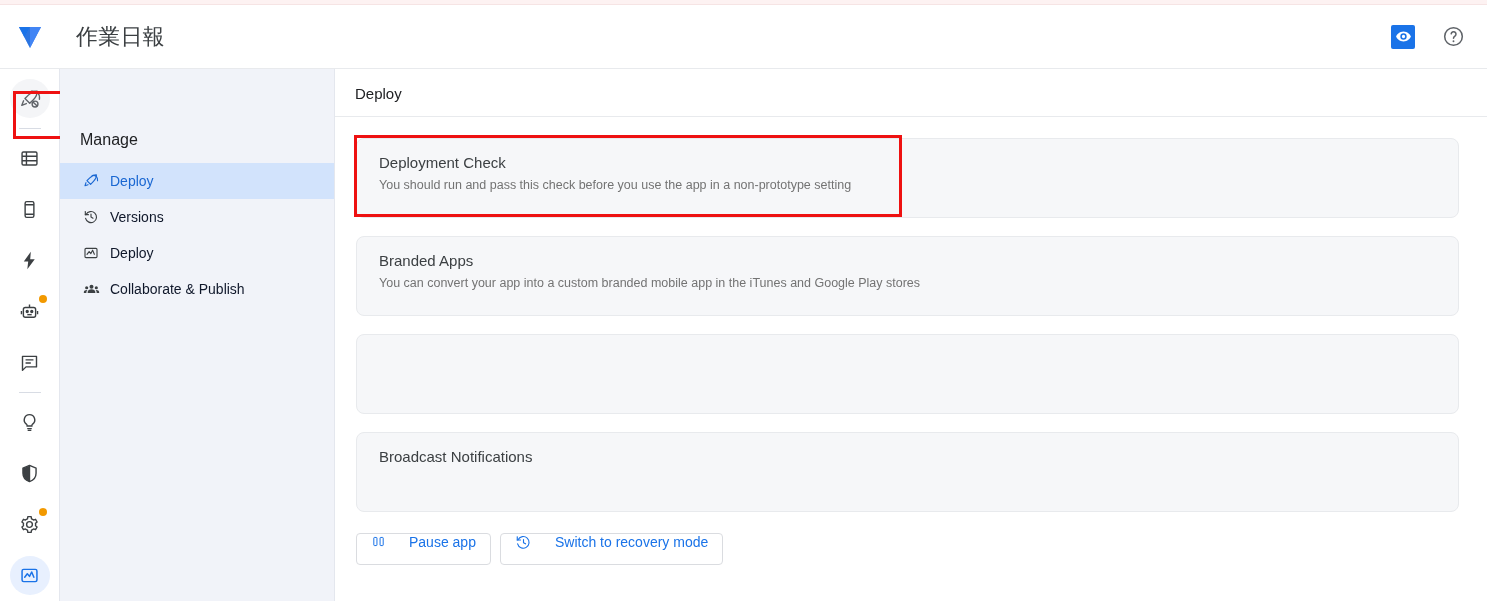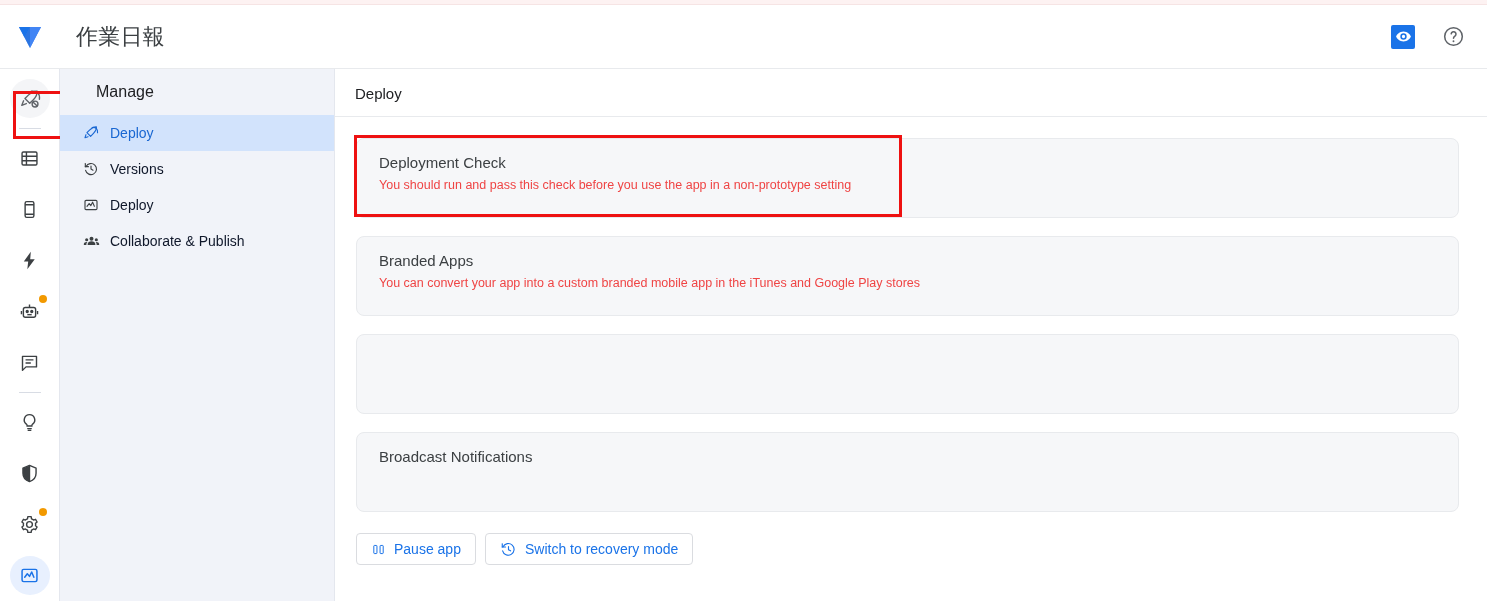--- a/index.html
+++ b/index.html
@@ -78,21 +78,22 @@
 
   
   .manage {
     position: absolute; top: 69px; left: 60px;
     width: 275px; height: 532px;
     background: #f1f3f9;
     border-right: 1px solid #e4e7ee;
   }
   .manage-title {
     font-size: 16px; color: #202124; font-weight: 500;
-    padding: 14px 0 14px 36px;
+    padding: 14px 0 14px 20px;
+    margin-top: 48px;
   }
   .nav-item {
     height: 36px; display: flex; align-items: center;
     padding-left: 22px; gap: 10px;
     font-size: 14px; color: #0f172a; cursor: pointer;
   }
   .nav-item.selected { background: #d2e3fc; color: #1967d2; }
   .nav-item .nav-icon { width: 18px; height: 18px; display:flex; align-items:center; justify-content:center; }
   .nav-label { line-height: 1; }
 
@@ -114,33 +115,33 @@
     background: #f6f7f9;
     border: 1px solid #e8eaed;
     border-radius: 8px;
     height: 80px;
     margin-bottom: 18px;
     padding: 15px 20px 0 22px;
     cursor: pointer;
     position: relative;
   }
   .card-title { font-size: 15px; color: #3c4043; margin-bottom: 7px; }
-  .card-sub { font-size: 12.5px; color: #ef4444; }
+  .card-sub { font-size: 12.5px; color: #737373; }
 
   .card-annot {
     position: absolute; left: -3px; top: -4px;
     width: 548px; height: 82px;
     border: 3px solid #ee1111; pointer-events: none;
   }
 
   .actions { display: flex; gap: 9px; padding: 3px 0 0 21px; }
   .action-btn {
     height: 32px; border: 1px solid #dadce0; border-radius: 4px;
     background: #fff; color: #1a73e8; font-size: 14px;
-    display: flex; align-items: center; gap: 8px;
+    display: flex; align-items: flex-start; gap: 23px;
     padding: 0 14px; cursor: pointer;
     font-family: "Liberation Sans", sans-serif;
   }
   .action-btn .btn-icon { display: flex; align-items: center; }
 </style>
 </head>
 <body>
 
 <div class="top-hairline"></div>
 

